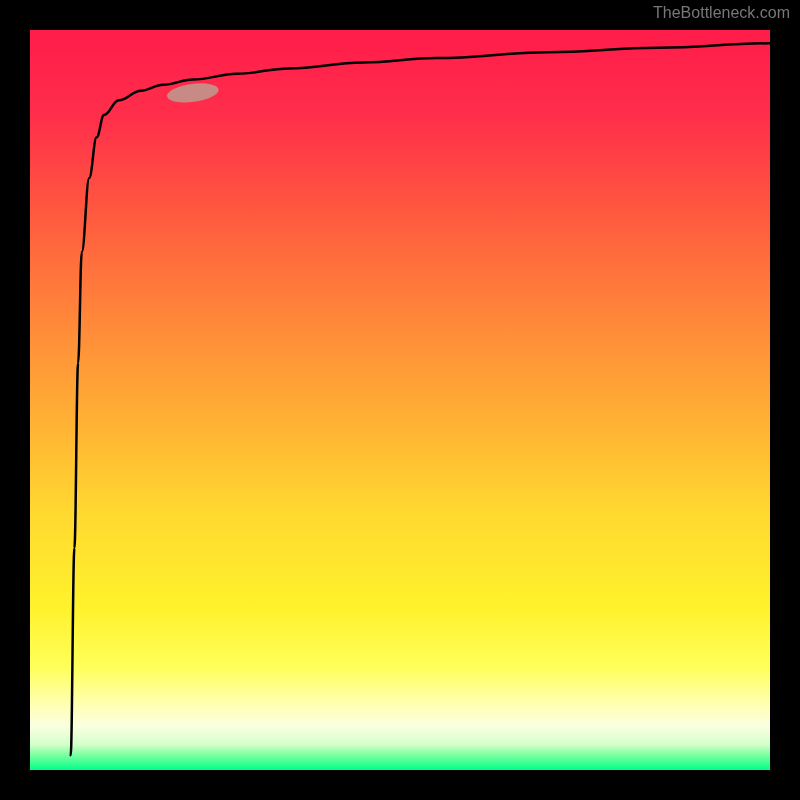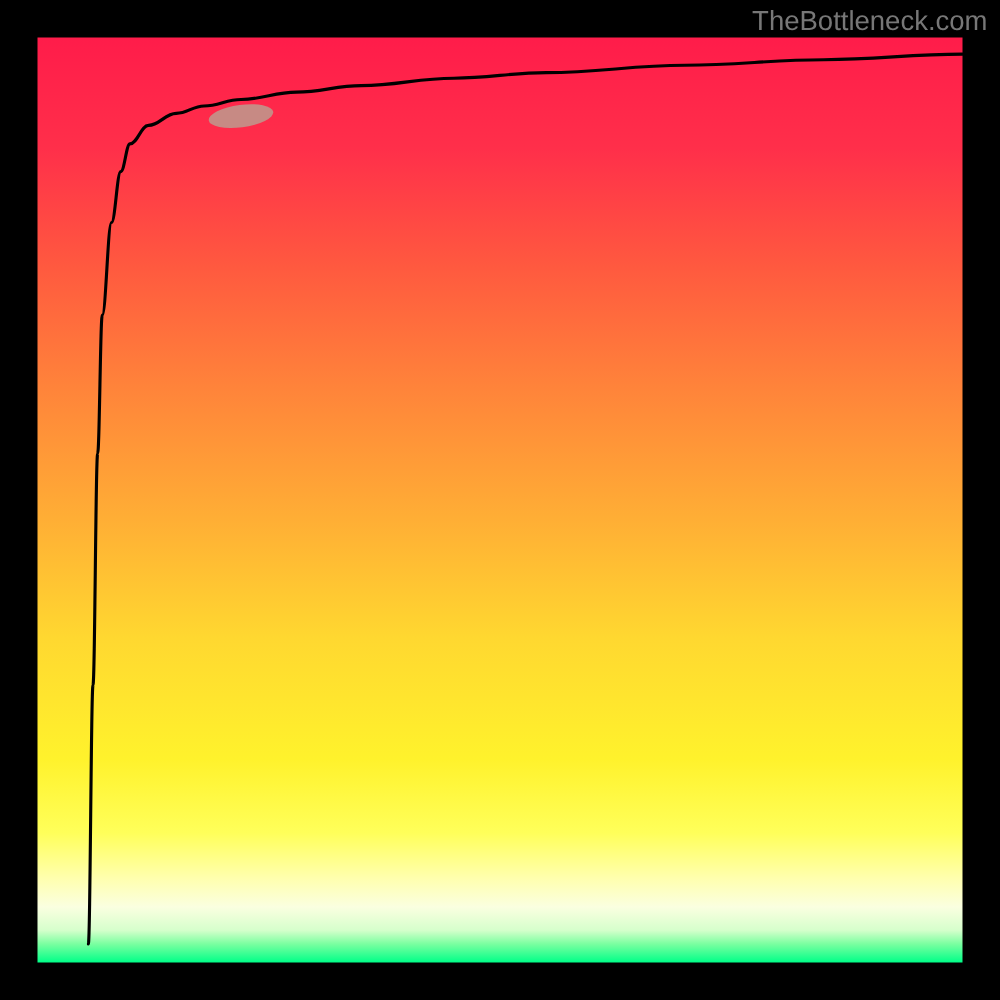--- a/index.html
+++ b/index.html
@@ -9,21 +9,21 @@
     background: #000;
     position: relative;
     font-family: Arial, Helvetica, sans-serif;
     overflow: hidden;
   }
   .watermark {
     position: absolute;
     top: 4px;
     right: 10px;
     color: #777;
-    font-size: 22px;
+    font-size: 16px;
     font-weight: 500;
     z-index: 10;
   }
   .plot-area {
     position: absolute;
     left: 30px;
     top: 30px;
     width: 740px;
     height: 740px;
     background: linear-gradient(

